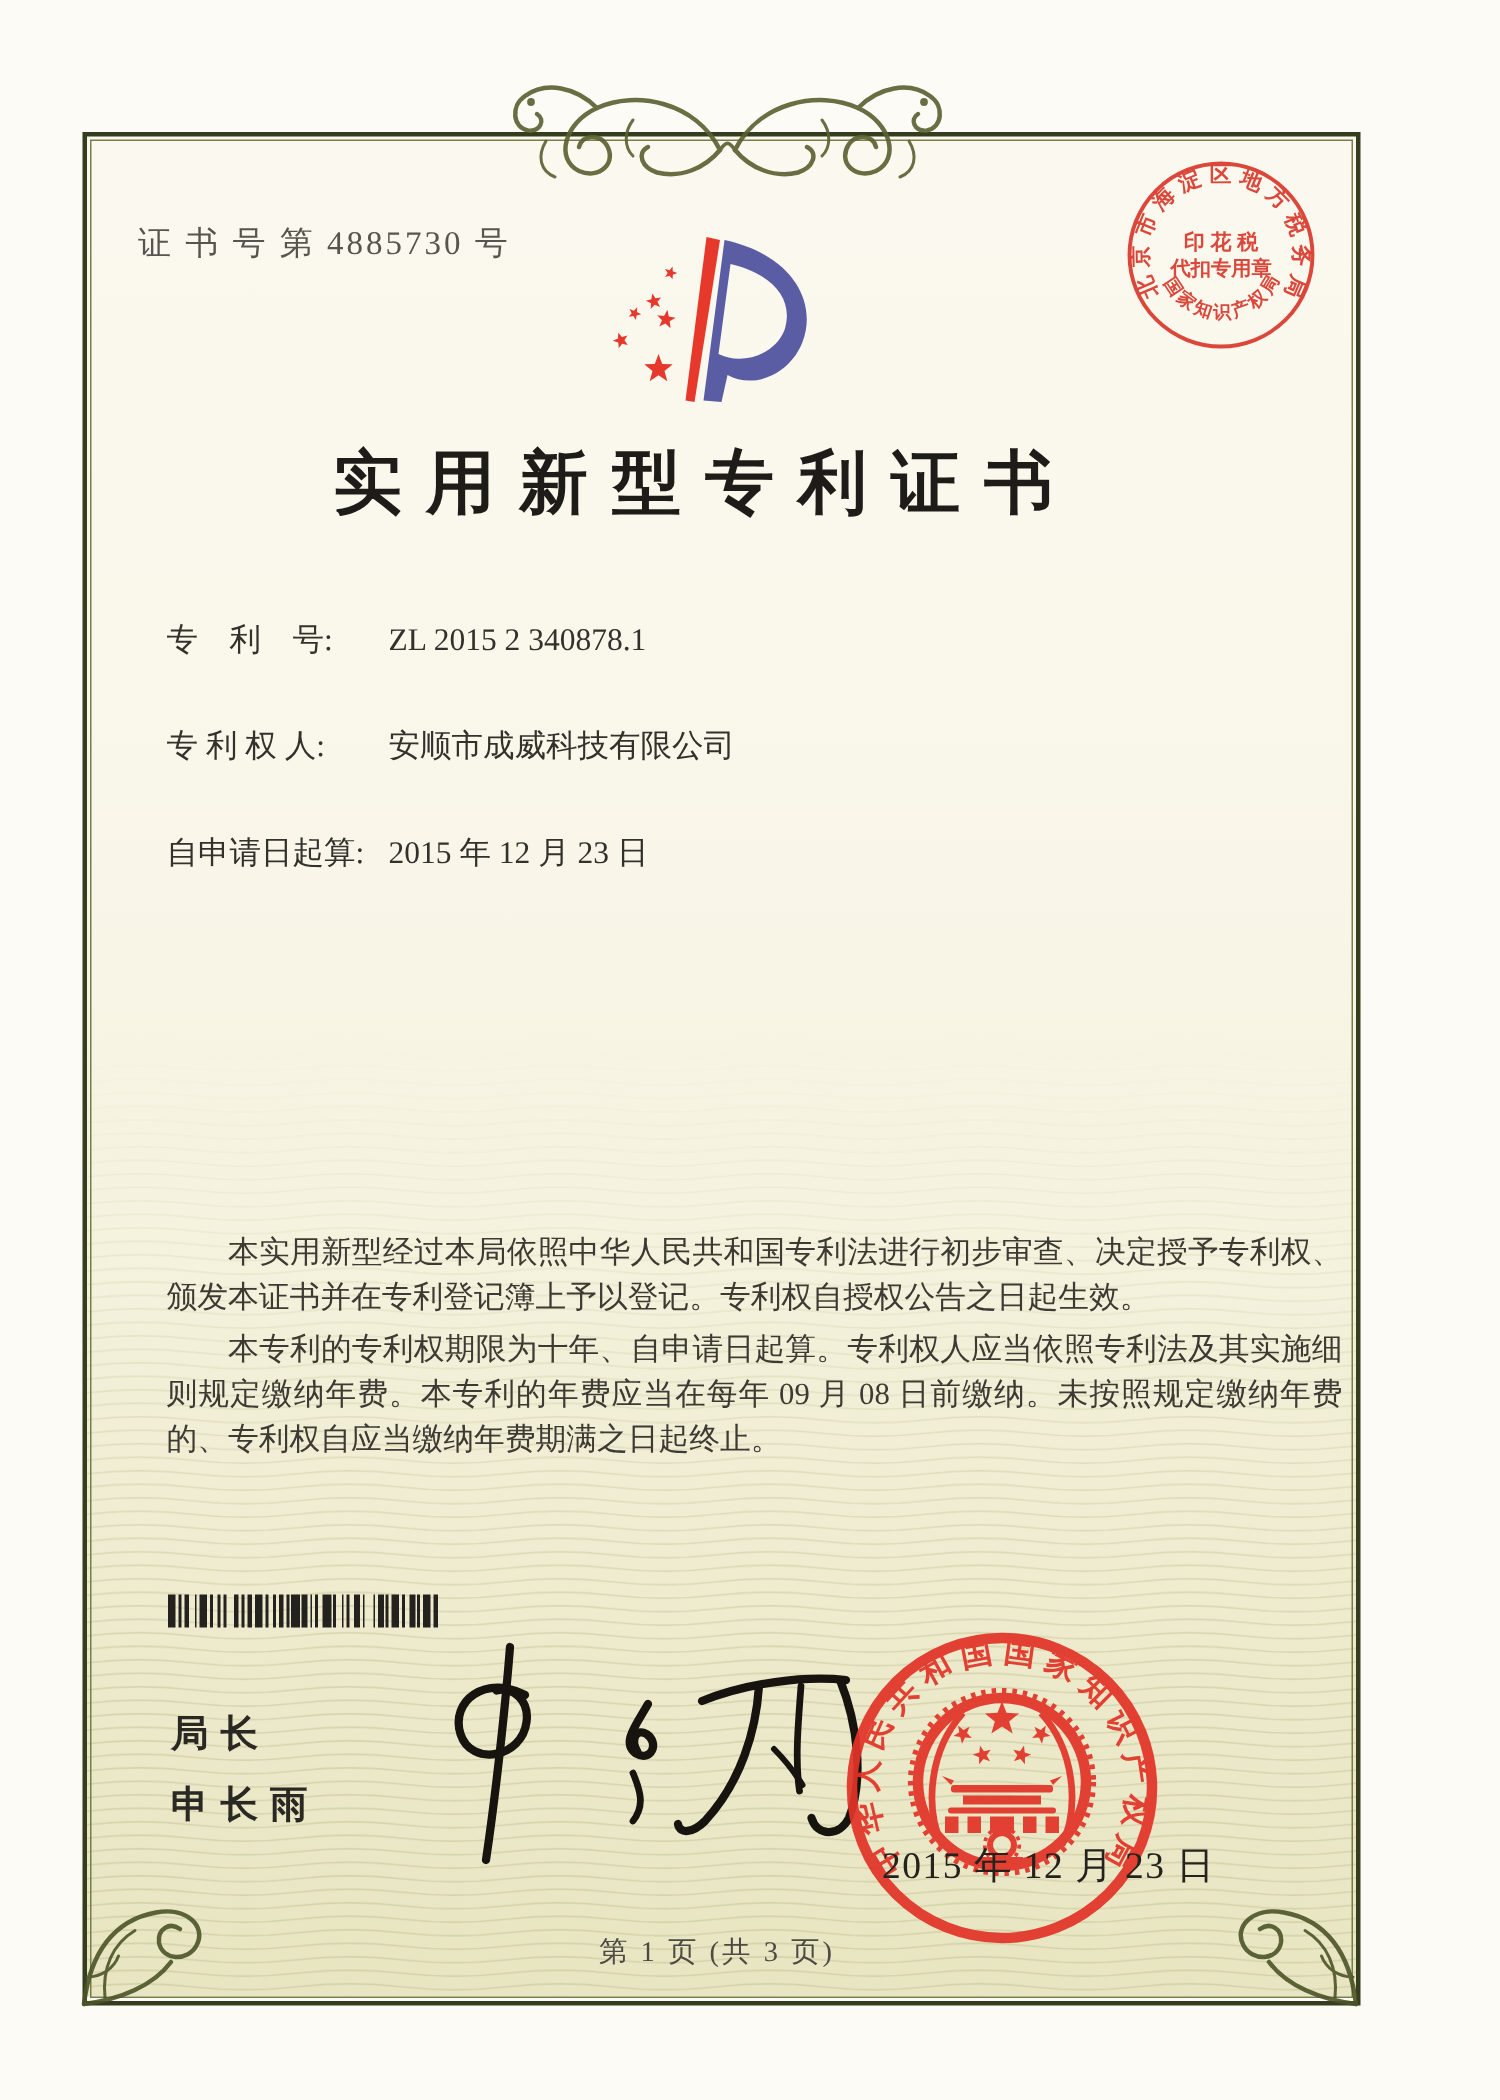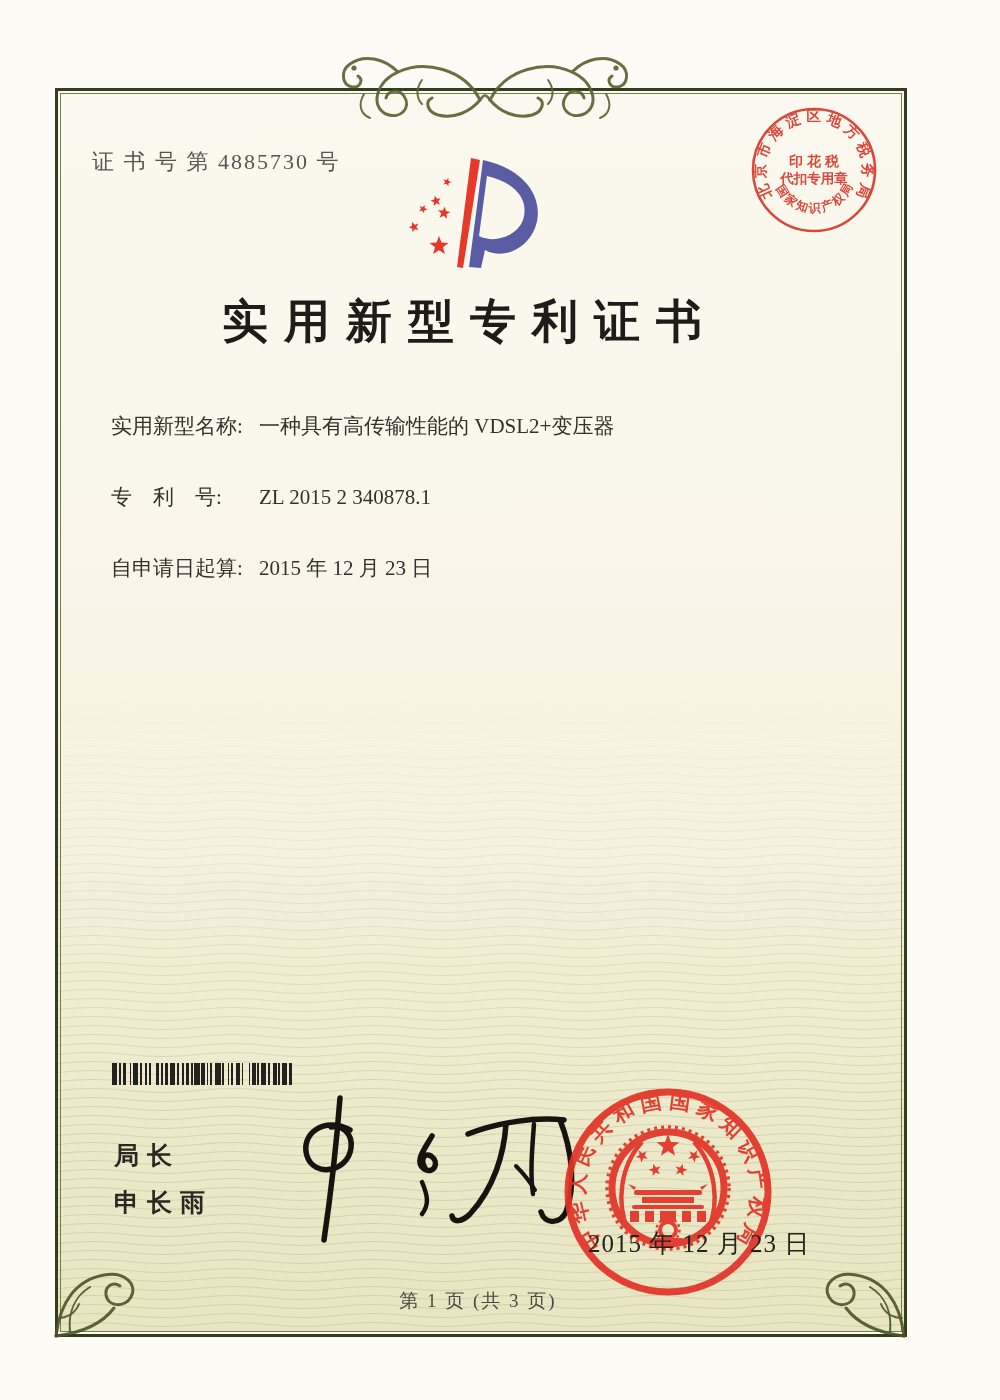--- a/index.html
+++ b/index.html
@@ -165,31 +165,33 @@
     <text x="70" y="83" text-anchor="middle" font-size="13.5" font-weight="bold" fill="#d93a2c" font-family="Liberation Sans,sans-serif">代扣专用章</text>
     <text font-size="12" font-weight="bold" fill="#d93a2c" font-family="Liberation Sans,sans-serif">
       <textPath href="#tsBot" startOffset="4" textLength="96">国家知识产权局</textPath>
     </text>
   </svg>
 
   <div class="title">实用新型专利证书</div>
 
   <div class="fields">
     <div class="field-row">
-      <span class="field-label">实用新型名称:</span><span class="field-value">一种具有高传输性能的 VDSL2+变压器</span>
+      <span class="field-label">专　利　号:</span><span class="field-value">ZL 2015 2 340878.1</span>
     </div>
     <div class="field-row">
-      <span class="field-label">专　利　号:</span><span class="field-value">ZL 2015 2 340878.1</span>
+      <span class="field-label">专 利 权 人:</span><span class="field-value">安顺市成威科技有限公司</span>
     </div>
     <div class="field-row">
       <span class="field-label">自申请日起算:</span><span class="field-value">2015 年 12 月 23 日</span>
     </div>
   </div>
 
   <div class="paras">
+    <p>本实用新型经过本局依照中华人民共和国专利法进行初步审查、决定授予专利权、颁发本证书并在专利登记簿上予以登记。专利权自授权公告之日起生效。</p>
+    <p>本专利的专利权期限为十年、自申请日起算。专利权人应当依照专利法及其实施细则规定缴纳年费。本专利的年费应当在每年 09 月 08 日前缴纳。未按照规定缴纳年费的、专利权自应当缴纳年费期满之日起终止。</p>
   </div>
 
   <div class="barcode" id="barcode">
       <div class="b" style="width: 5.25px;"></div>
       <div style="width: 1.75px;"></div>
       <div class="b" style="width: 1.75px;"></div>
       <div style="width: 1.75px;"></div>
       <div class="b" style="width: 3.5px;"></div>
       <div style="width: 3.5px;"></div>
       <div class="b" style="width: 1.75px;"></div>

